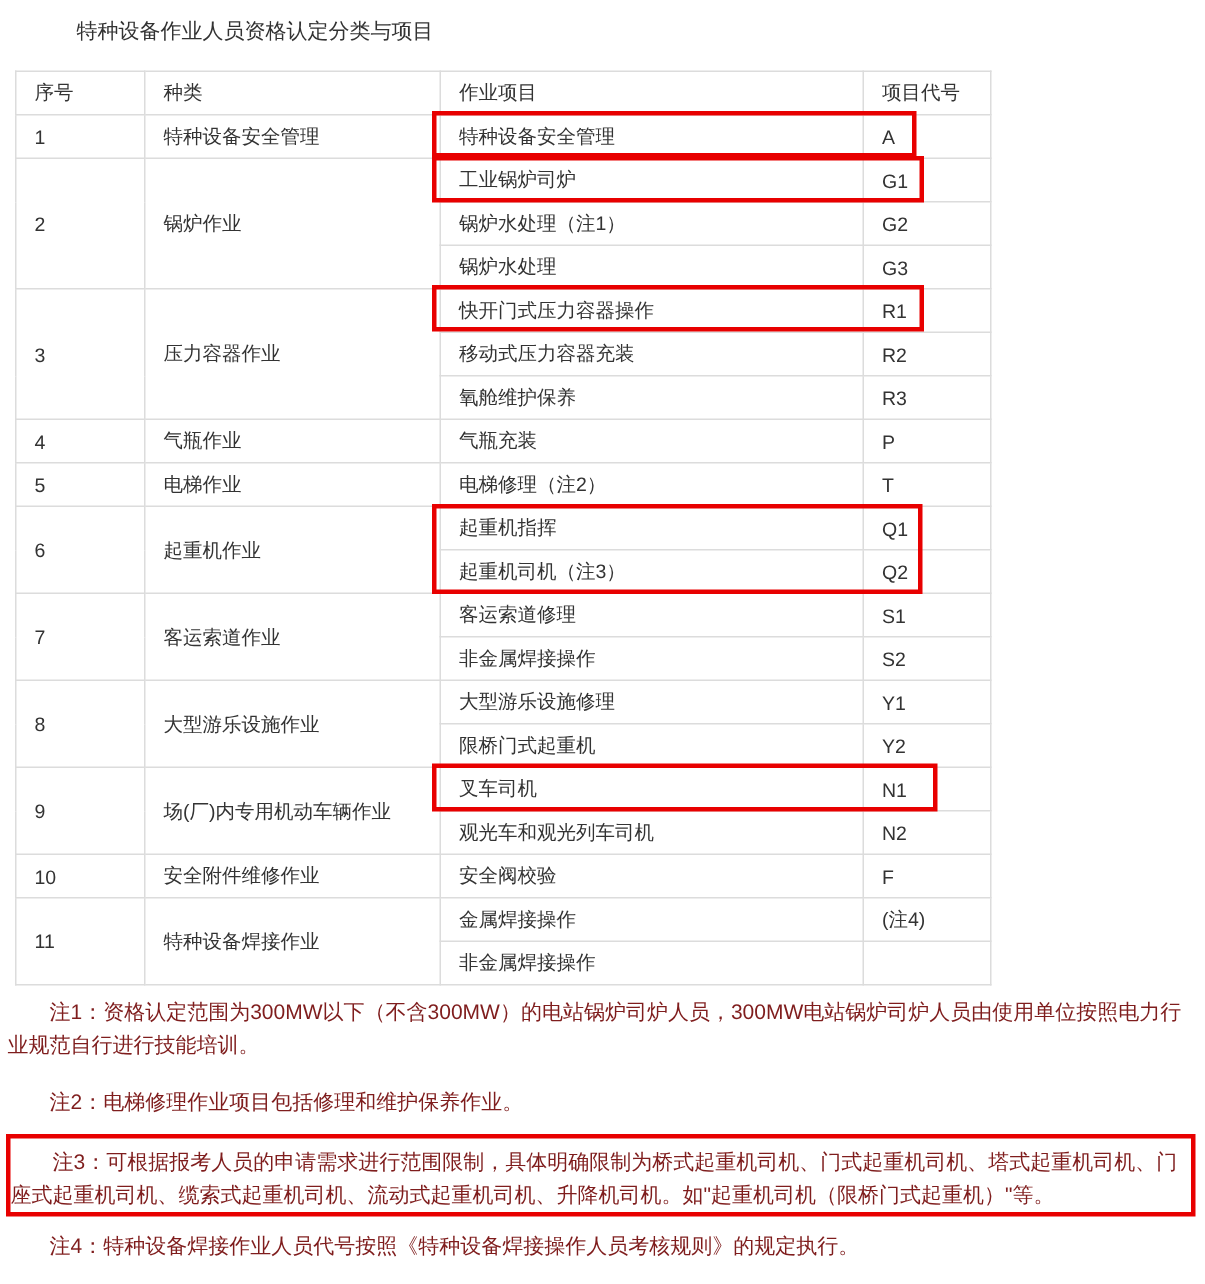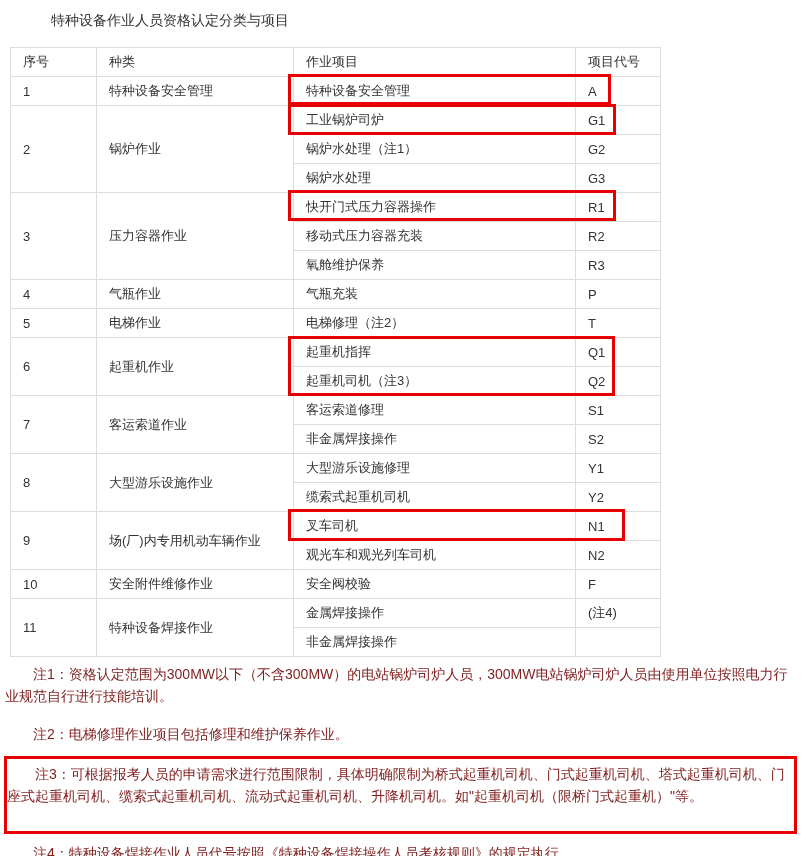--- a/index.html
+++ b/index.html
@@ -60,21 +60,21 @@
     color: #7f1d1d;
     text-indent: 2em;
     white-space: pre-line;
   }
   .note-1 { margin-top: 3px; }
   .note-2 { margin-top: 16px; }
   .note-3 {
     margin-top: 11px;
     margin-left: -1px;
     border: 3px solid #e80000;
-    padding: 4px 2px 24px 0;
+    padding: 4px 2px 1px 0;
   }
   .note-4 { margin-top: 8px; }
 </style>
 </head>
 <body>
 
 <h1 class="page-title">特种设备作业人员资格认定分类与项目</h1>
 
 <table class="qual-table">
   <colgroup>
@@ -158,21 +158,21 @@
         <td>非金属焊接操作</td>
         <td>S2</td>
       </tr>
       <tr>
         <td rowspan="2" class="row-number">8</td>
         <td rowspan="2">大型游乐设施作业</td>
         <td>大型游乐设施修理</td>
         <td>Y1</td>
       </tr>
       <tr>
-        <td>缆索式起重机司机</td>
+        <td>限桥门式起重机</td>
         <td>Y2</td>
       </tr>
       <tr>
         <td rowspan="2" class="row-number">9</td>
         <td rowspan="2">场(厂)内专用机动车辆作业</td>
         <td>叉车司机</td>
         <td>N1</td>
       </tr>
       <tr>
         <td>观光车和观光列车司机</td>

